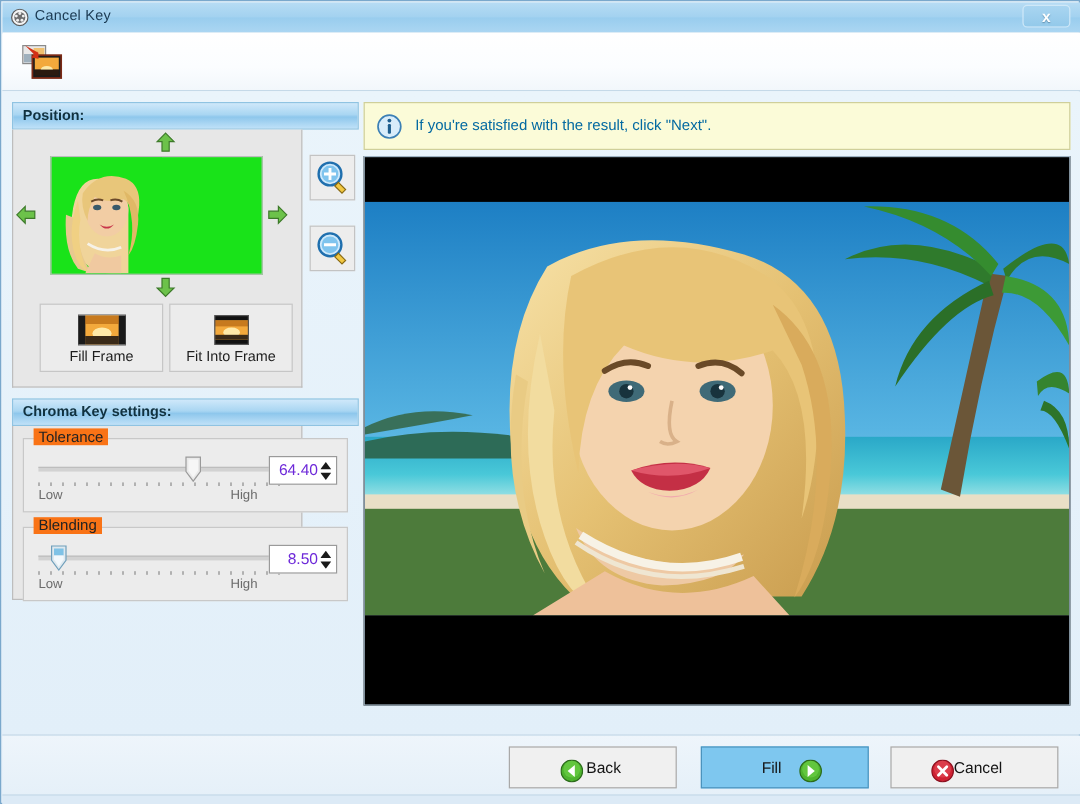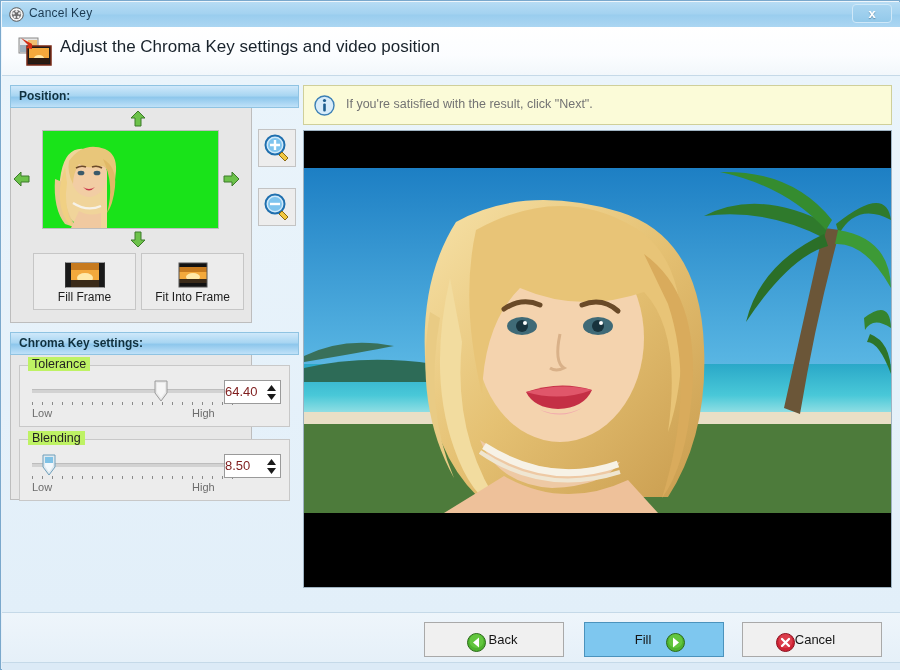--- a/index.html
+++ b/index.html
@@ -97,63 +97,63 @@
   .chromabody{height:145px;position:relative;padding:0;}
   .fieldset{
     position:absolute;box-sizing:border-box;
     left:8px;width:271px;height:62px;
     border:1px solid #c8c8c8;
     background:#ececec;
   }
   .fieldset.tol{top:10px;}
   .fieldset.bld{top:84px;}
   .fs-legend{
-    position:absolute;left:8px;top:-9px;background:#bef264;
+    position:absolute;left:8px;top:-9px;background:#f97316;
     padding:0 4px;font-size:12.5px;color:#222;
   }
   .slider-track{
     position:absolute;left:12px;top:23px;width:200px;height:3px;
     background:#d2d2d2;border-top:1px solid #bdbdbd;
   }
   .slider-thumb{
     position:absolute;top:14px;width:14px;height:22px;cursor:pointer;
   }
   .ticks{position:absolute;left:12px;top:36px;width:202px;height:4px;}
   .tick{position:absolute;top:0;width:1px;height:3px;background:#8a8a8a;}
   .lowlab{position:absolute;left:12px;top:41px;font-size:11px;color:#6c6c6c;}
   .highlab{position:absolute;left:172px;top:41px;font-size:11px;color:#6c6c6c;}
   .spin{
     position:absolute;right:8px;top:14px;
     box-sizing:border-box;width:57px;height:24px;
     background:#fff;border:1px solid #9a9a9a;
   }
   .spin-val{
-    position:absolute;left:0;top:3px;width:40px;
-    font-size:13px;color:#7f1d1d;
+    position:absolute;left:0;top:3px;width:40px;text-align:right;
+    font-size:13px;color:#6d28d9;
   }
   .spin-arrows{position:absolute;right:4px;top:4px;width:9px;height:15px;}
   .colorrow{
     box-sizing:border-box;width:289px;height:32px;
     background:#ececec;border:1px solid #bdbdbd;border-top:none;
     position:relative;cursor:pointer;
   }
   .swatch{
     position:absolute;left:86px;top:6px;width:19px;height:19px;
     background:#22e022;border:1px solid #5a5a5a;
   }
   .colorlabel{position:absolute;left:113px;top:8px;font-size:12.5px;color:#1b1b1b;}
   
   .rightcol{position:absolute;left:301px;top:9px;width:589px;}
   .infobar{
     box-sizing:border-box;width:589px;height:40px;
     background:#fbfbd8;border:1px solid #cfcf9a;
     position:relative;
   }
   .info-icon{position:absolute;left:10px;top:9px;width:21px;height:21px;}
-  .info-text{position:absolute;left:42px;top:11px;font-size:12.5px;color:#737373;}
+  .info-text{position:absolute;left:42px;top:11px;font-size:12.5px;color:#0369a1;}
   .videobox{
     position:absolute;left:0;top:45px;width:589px;height:458px;
     background:#000;border:1px solid #9fb3c2;box-sizing:border-box;
     overflow:hidden;
   }
   .vid-inner{position:absolute;left:0;top:37px;width:587px;height:345px;overflow:hidden;}
   
   .footer{
     position:absolute;left:1px;top:611px;width:898px;height:57px;
     background:linear-gradient(180deg,#eef5fb 0%,#e4eff8 100%);
@@ -202,21 +202,20 @@
         <rect x="2" y="9" width="8" height="7" fill="#9fb0bd"></rect>
         <rect x="10" y="4" width="9" height="12" fill="#f0c070"></rect>
         <rect x="9" y="10" width="24" height="19" fill="#1b1b1b" stroke="#7a2a16" stroke-width="1.5"></rect>
         <rect x="11" y="12" width="20" height="10" fill="#f3a93c"></rect>
         <ellipse cx="21" cy="22" rx="5" ry="3" fill="#fde9a8"></ellipse>
         <rect x="11" y="22" width="20" height="5" fill="#2a1a10"></rect>
         <path d="M3 2 L14 13 L14 8 Z" fill="#d32f16"></path>
         <path d="M14 13 L8 12 L13 7 Z" fill="#d32f16"></path>
       </svg>
     </span>
-    <span class="hdr-text">Adjust the Chroma Key settings and video position</span>
   </div>
 
   <div class="content">
 
     <div class="leftcol">
 
       <div class="grp-head">Position:</div>
       <div class="grp-body posbody">
 
         <span class="arrow" style="left:118px;top:2px;">

